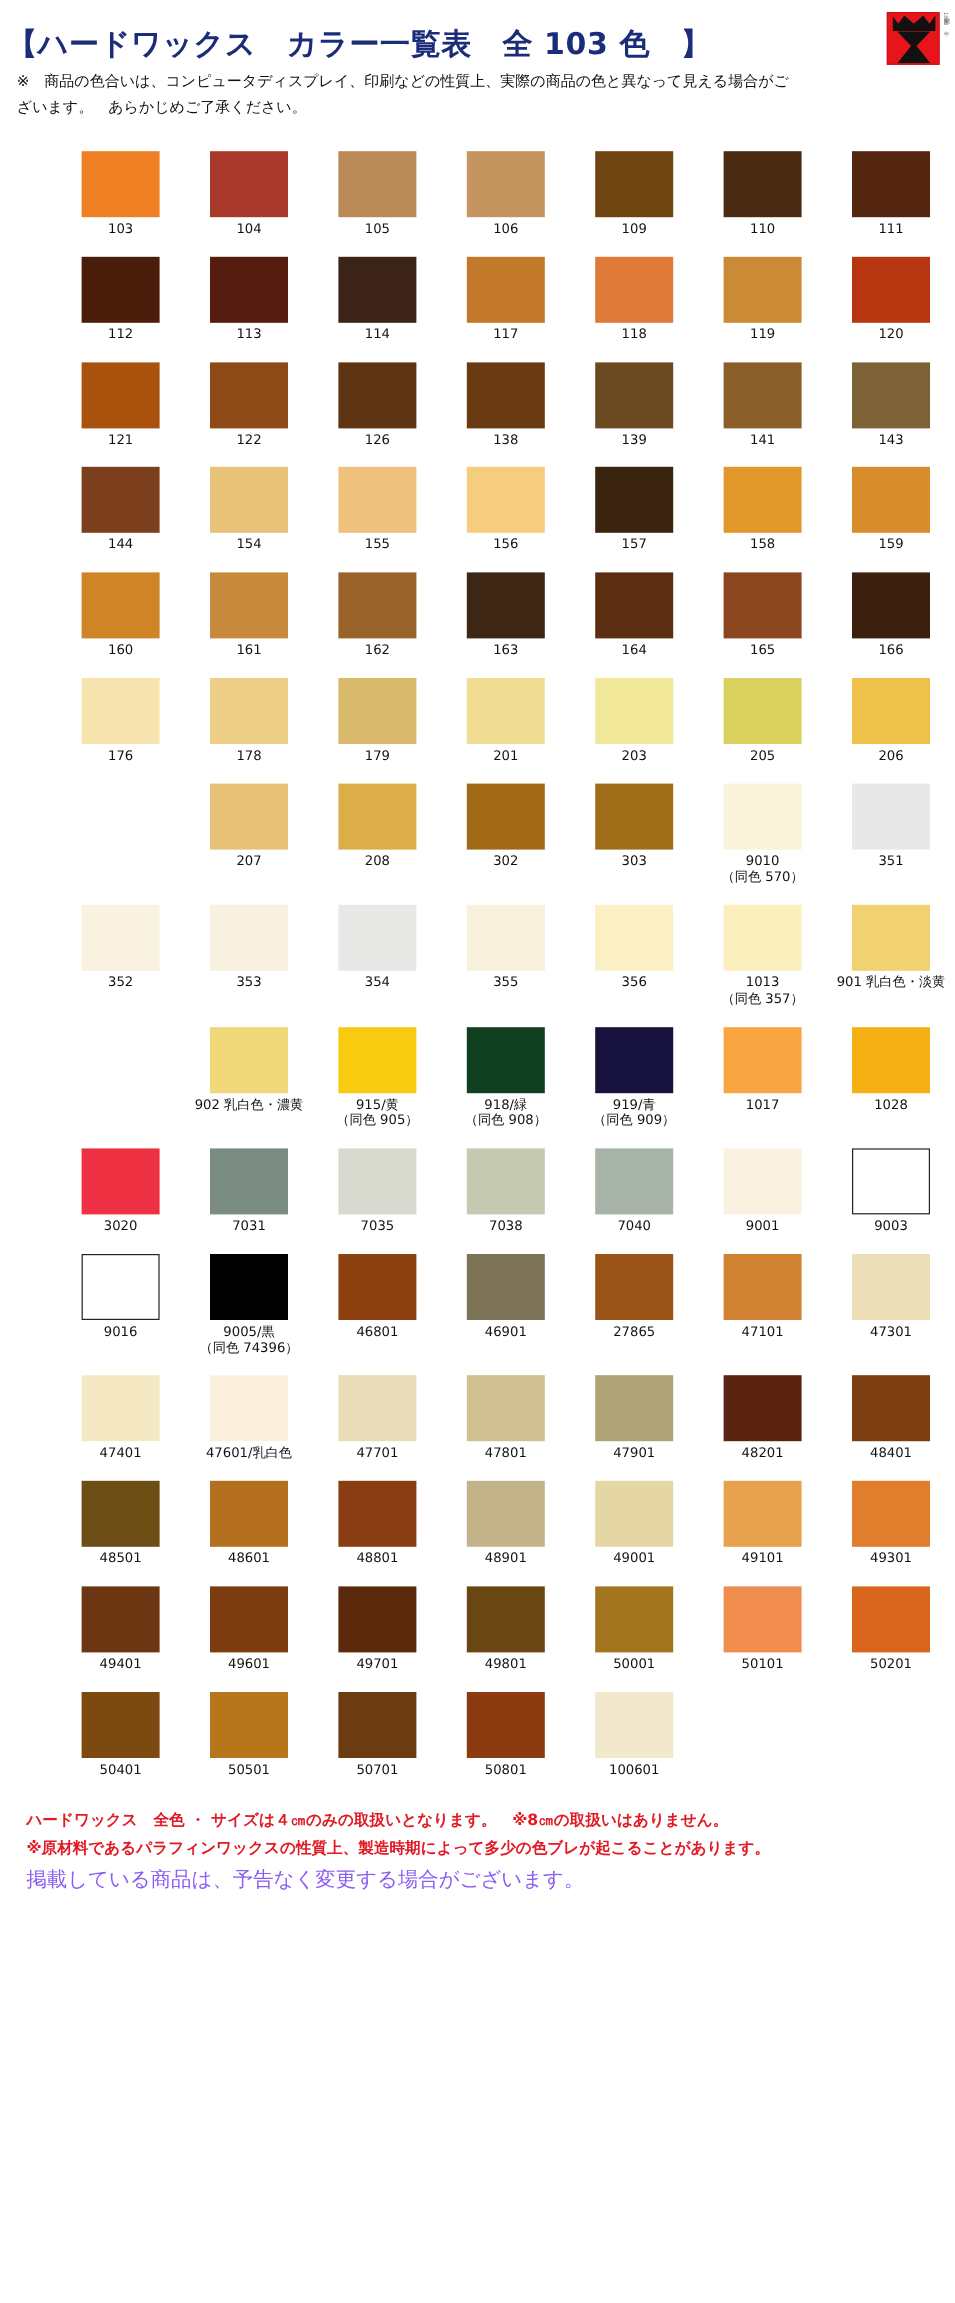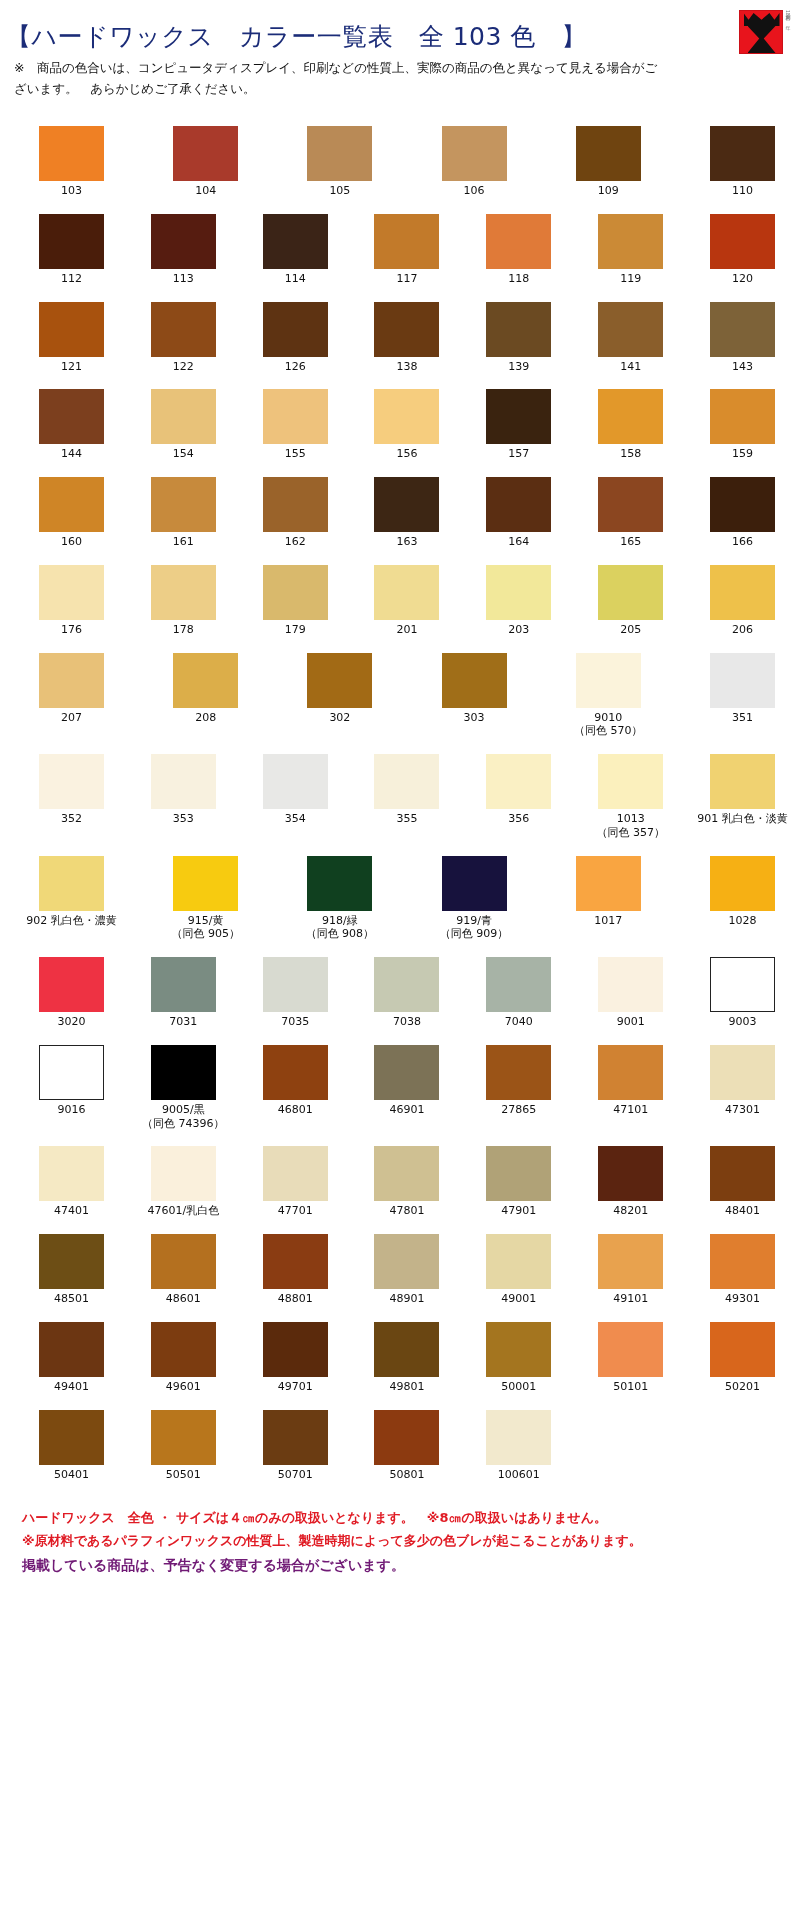--- a/index.html
+++ b/index.html
@@ -24,21 +24,21 @@
   }
   .title-row {
     display: flex;
     align-items: flex-start;
     justify-content: space-between;
     padding: 0 6px 0 6px;
   }
   .page-title {
     font-family: "DejaVu Sans", "Liberation Sans", sans-serif;
     font-size: 25px;
-    font-weight: normal;
+    font-weight: bold;
     color: #1b2c78;
     letter-spacing: 0.5px;
     line-height: 1.2;
     white-space: nowrap;
     padding-top: 14px;
   }
   .logo-wrap {
     position: relative;
     display: flex;
     align-items: flex-start;
@@ -87,21 +87,21 @@
     line-height: 1.65;
     font-family: "DejaVu Sans", "Liberation Sans", sans-serif;
   }
 
   
   .grid {
     padding: 6px 0 0 0;
   }
   .color-row {
     display: flex;
-    justify-content: space-between;
+    justify-content: flex-end;
     padding-left: 18px;
   }
   .cell {
     width: 107px;
     display: flex;
     flex-direction: column;
     align-items: center;
   }
   .swatch {
     width: 65px;
@@ -127,23 +127,23 @@
   }
   .footer .fl {
     color: #e01b24;
     font-size: 13px;
     font-weight: bold;
     line-height: 1.75;
     white-space: nowrap;
   }
   .footer .fl.underline { }
   .footer .fl.plain {
-    color: #701a75;
-    font-weight: bold;
-    font-size: 14px;
+    color: #8b5cf6;
+    font-weight: normal;
+    font-size: 17px;
   }
 </style>
 </head>
 <body>
 
 <div class="header">
   <div class="title-row">
     <div class="page-title" style="color: rgb(27, 44, 120);">【ハードワックス　カラー一覧表　全 103 色　】</div>
     <div class="logo-wrap">
       <div class="logo-mark" style="background: rgb(232, 20, 28);">
@@ -179,20 +179,24 @@
         <div class="label">106</div>
       </div>
       <div class="cell">
         <div class="swatch" style="background: rgb(111, 68, 16);"></div>
         <div class="label">109</div>
       </div>
       <div class="cell">
         <div class="swatch" style="background: rgb(75, 42, 19);"></div>
         <div class="label">110</div>
       </div>
+      <div class="cell">
+        <div class="swatch" style="background: rgb(84, 37, 15);"></div>
+        <div class="label">111</div>
+      </div>
     </div>
     <div class="row-gap"></div>
     <div class="color-row">
       <div class="cell">
         <div class="swatch" style="background: rgb(74, 29, 10);"></div>
         <div class="label">112</div>
       </div>
       <div class="cell">
         <div class="swatch" style="background: rgb(86, 28, 16);"></div>
         <div class="label">113</div>

